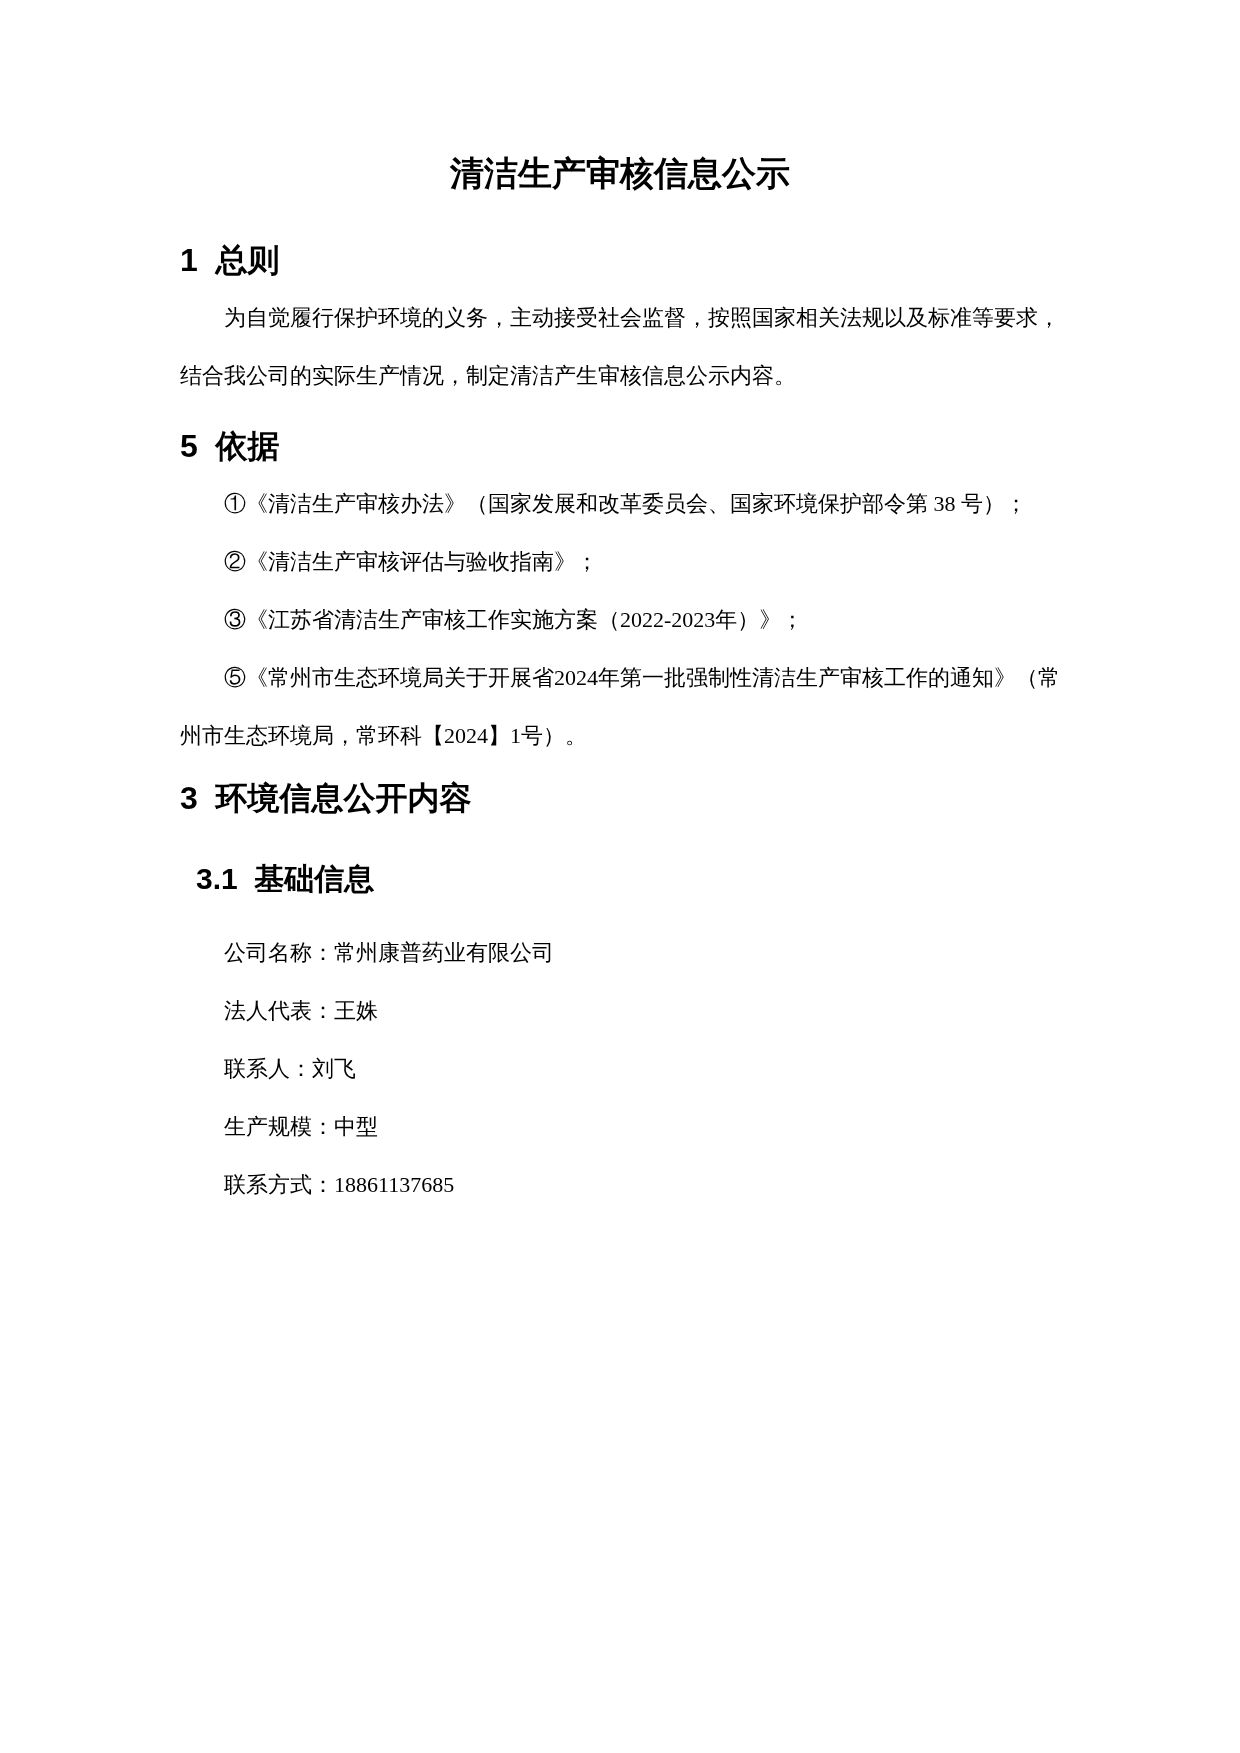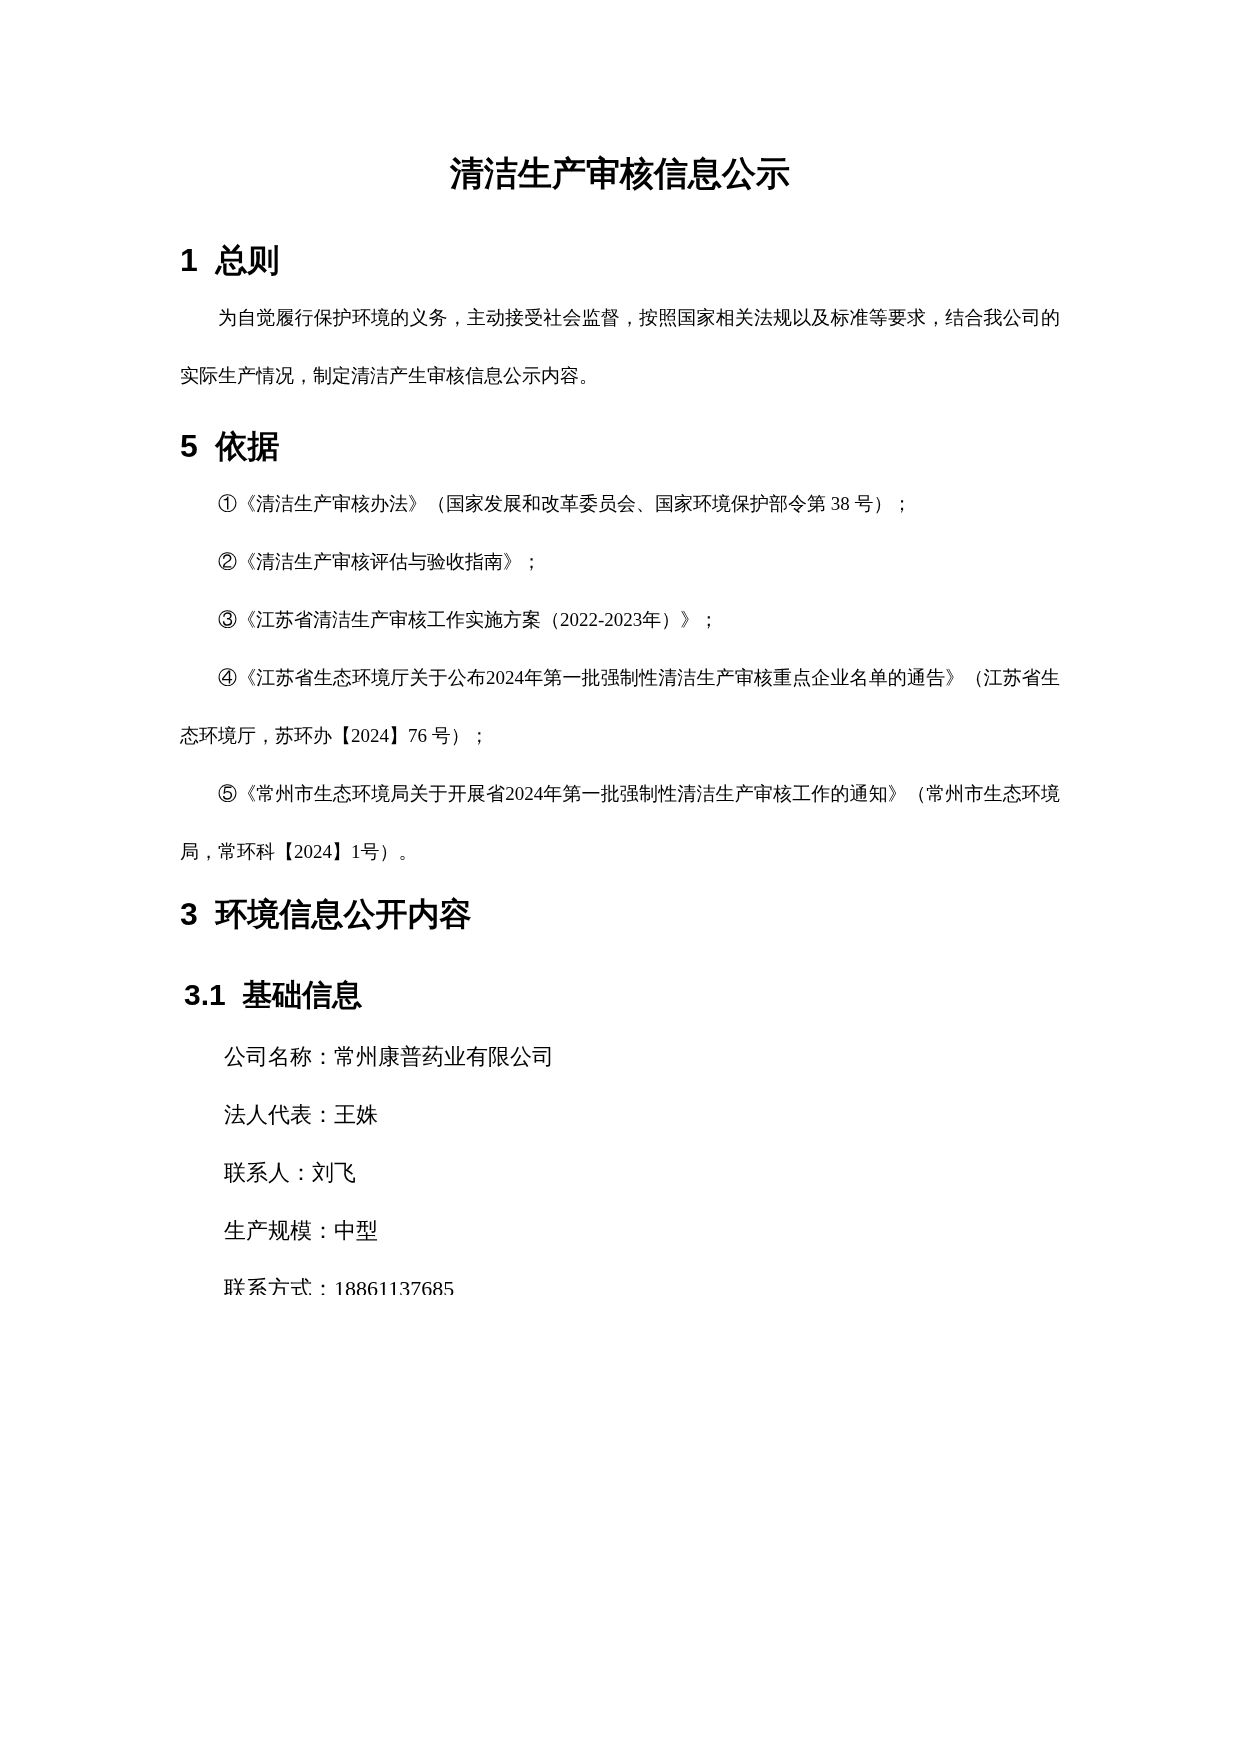--- a/index.html
+++ b/index.html
@@ -36,28 +36,28 @@
     font-size: 32px;
     line-height: 58px;
     margin: 0;
     white-space: pre-wrap;
   }
   .h-sub {
     font-family: "Liberation Sans", "DejaVu Sans", sans-serif;
     font-weight: bold;
     font-size: 30px;
     line-height: 58px;
-    margin: 4px;
+    margin: 16px;
     white-space: pre-wrap;
   }
   .mt-sm { margin-top: 4px; }
   .mt-md { margin-top: 12px; }
   .mt-lg { margin-top: 23px; }
   .body-p {
-    font-size: 19px;
+    font-size: 22px;
     line-height: 58px;
     margin: 0;
     text-indent: 2em;
     text-align: justify;
     white-space: pre-wrap;
   }
   .field-line {
     font-size: 22px;
     line-height: 58px;
     margin: 0;
@@ -74,21 +74,20 @@
 
   <div class="h-num">1  总则</div>
 
   <p class="body-p mt-sm">为自觉履行保护环境的义务，主动接受社会监督，按照国家相关法规以及标准等要求，结合我公司的实际生产情况，制定清洁产生审核信息公示内容。</p>
 
   <div class="h-num mt-md">5  依据</div>
 
   <p class="body-p">①《清洁生产审核办法》（国家发展和改革委员会、国家环境保护部令第 38 号）；</p>
   <p class="body-p">②《清洁生产审核评估与验收指南》；</p>
   <p class="body-p">③《江苏省清洁生产审核工作实施方案（2022-2023年）》；</p>
-  <p class="body-p">④《江苏省生态环境厅关于公布2024年第一批强制性清洁生产审核重点企业名单的通告》（江苏省生态环境厅，苏环办【2024】76 号）；</p>
   <p class="body-p">⑤《常州市生态环境局关于开展省2024年第一批强制性清洁生产审核工作的通知》（常州市生态环境局，常环科【2024】1号）。</p>
 
   <div class="h-num mt-sm">3  环境信息公开内容</div>
 
   <div class="h-sub mt-lg">3.1  基础信息</div>
 
   <p class="field-line"><span>公司名称：</span><span>常州康普药业有限公司</span></p>
 
   <p class="field-line"><span>法人代表：</span><span>王姝</span></p>
 

